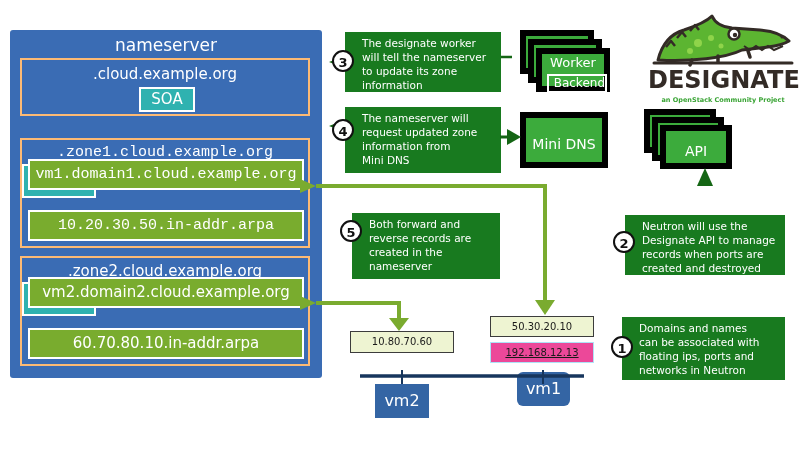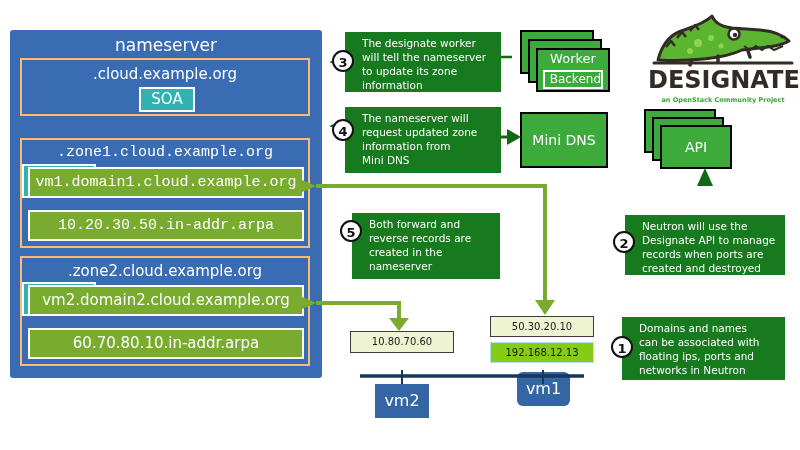--- a/index.html
+++ b/index.html
@@ -13,59 +13,59 @@
   .ns-panel{left:10px;top:30px;width:312px;height:348px;background:#3a6cb4;border-radius:3px;}
   .ns-title{left:0;top:5px;width:100%;text-align:center;color:#fff;font-size:17px;}
   .sub-box{border:2px solid #fdba74;background:#3a6cb4;}
   .cloud-box{left:10px;top:28px;width:290px;height:58px;}
   .zone-box{left:10px;width:290px;height:110px;}
   .zone1{top:108px;font-family:Liberation Mono, monospace;} .zone2{top:226px;}
   .zone-label{left:0;top:4px;width:100%;text-align:center;color:#fff;font-size:15px;}
   .teal-accent{left:0px;top:24px;width:74px;height:34px;background:#2fb2b0;border:2px solid #fff;}
   .record{left:6px;width:276px;height:31px;background:#79ac2e;border:2px solid #fff;
           color:#fff;font-size:15px;text-align:center;line-height:27px;white-space:nowrap;}
-  .rec-fwd{top:27px;text-align:center;} .rec-rev{top:70px;}
+  .rec-fwd{top:19px;text-align:center;} .rec-rev{top:70px;}
   .cloud-label{left:0;top:5px;width:100%;text-align:center;color:#fff;font-size:15px;}
   .soa-box{left:117px;top:27px;width:56px;height:25px;background:#2fb2b0;border:2px solid #fff;
            color:#fff;font-size:15px;text-align:center;line-height:21px;}
 
   
   .note{background:#187a1f;color:#fff;font-size:10.5px;line-height:1.32;
         padding:5px 0 4px 17px;white-space:pre-line;}
   .note1{left:622px;top:317px;width:163px;height:63px;}
   .note2{left:625px;top:215px;width:160px;height:60px;}
   .note3{left:345px;top:32px;width:156px;height:60px;}
   .note4{left:345px;top:107px;width:156px;height:66px;}
   .note5{left:352px;top:213px;width:148px;height:66px;}
   .stepnum{width:22px;height:22px;border-radius:50%;background:#fff;border:2px solid #111;
            color:#111;font-size:13px;font-weight:bold;text-align:center;line-height:22px;z-index:5;}
 
   
-  .svc{background:#3cab3c;border:2px solid #000000;color:#fff;}
+  .svc{background:#3cab3c;border:6px solid #000000;color:#fff;}
   .stack-card{width:74px;height:44px;}
   .worker-front{text-align:center;font-size:13px;}
   .worker-label{left:0;top:1px;width:100%;text-align:center;color:#fff;font-size:13px;}
   .backend-box{left:5px;top:20px;width:60px;height:19px;border:2px solid #fff;
                color:#fff;font-size:12px;text-align:right;line-height:15px;}
   .minidns{left:520px;top:112px;width:88px;height:56px;font-size:14px;color:#fff;
            text-align:center;line-height:52px;}
   .api-card{width:72px;height:44px;}
   .api-front{text-align:center;font-size:14px;line-height:40px;}
 
   
   .logo-wrap{left:648px;top:10px;width:150px;height:98px;}
   .logo-name{left:0;top:56px;width:150px;text-align:center;color:#332b26;
              font-size:24px;font-weight:800;letter-spacing:0px;}
   .logo-tag{left:0;top:86px;width:150px;text-align:center;color:#3aa435;
             font-size:6.5px;font-weight:bold;}
 
   
   .ipbox{font-size:10px;color:#1a1a1a;text-align:center;}
   .ip-pale{background:#eef4d2;border:1px solid #3c3c3c;}
-  .ip-blue{background:#84cc16;border:1px solid #aee3f7;}
+  .ip-blue{background:#ec4899;border:1px solid #aee3f7;text-decoration:underline;}
   .ip-vm2{left:350px;top:331px;width:104px;height:22px;line-height:20px;}
   .ip-vm1f{left:490px;top:316px;width:104px;height:21px;line-height:19px;}
   .ip-vm1x{left:490px;top:342px;width:104px;height:21px;line-height:19px;}
   .vmbox{background:#3465a4;color:#fff;font-size:16px;text-align:center;line-height:34px;}
   .vm2{left:375px;top:384px;width:54px;height:34px;}
   .vm1{left:517px;top:372px;width:53px;height:34px;border-radius:6px;}
 
   svg.overlay{left:0;top:0;width:800px;height:450px;pointer-events:none;z-index:4;}
 </style>
 </head>

